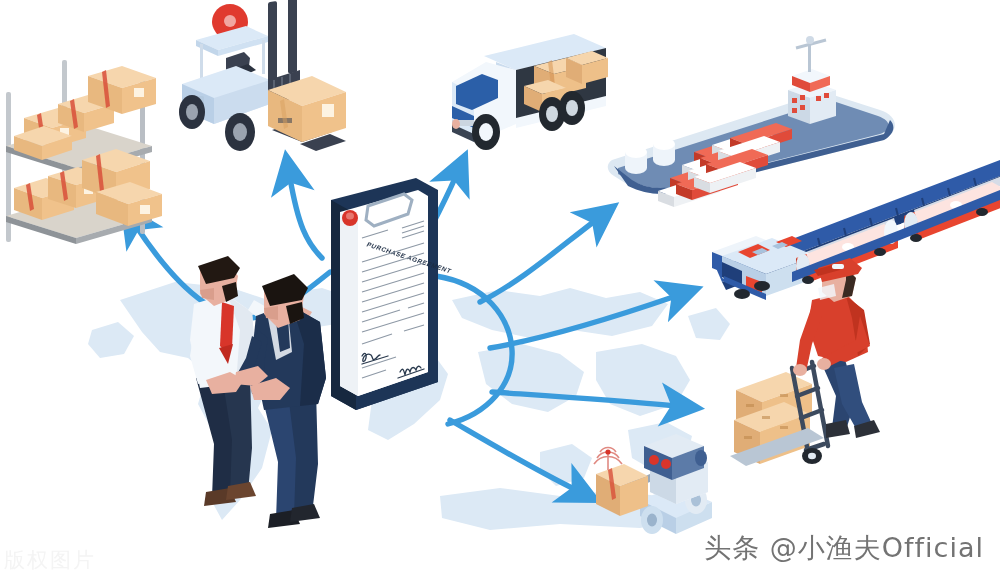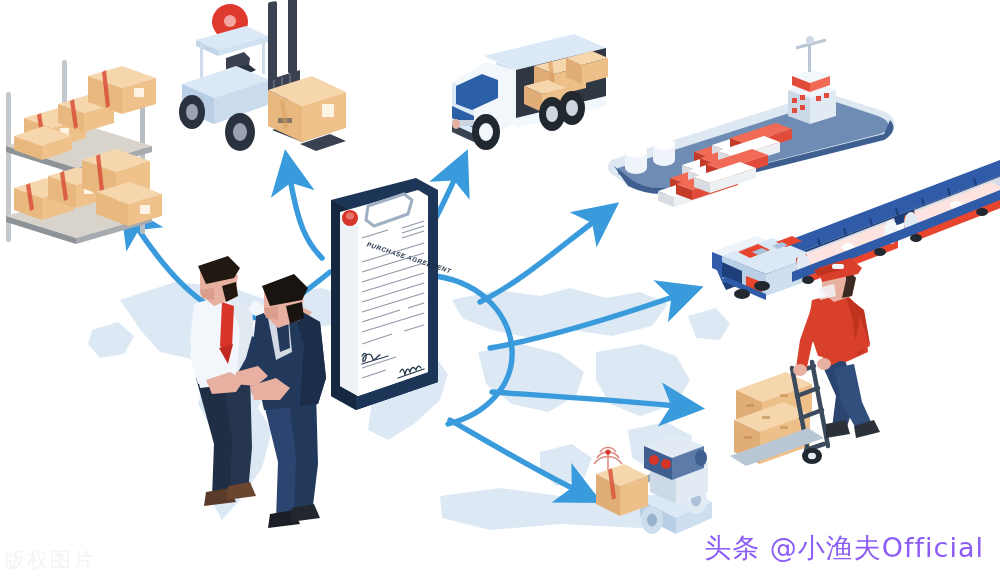--- a/index.html
+++ b/index.html
@@ -2,21 +2,21 @@
 <html><head>
 <meta charset="utf-8">
 <title>Logistics Supply Chain Illustration</title>
 <style>
   html,body{margin:0;padding:0;background:#ffffff;}
   body{width:1000px;height:580px;overflow:hidden;
        font-family:"Liberation Sans","DejaVu Sans",sans-serif;}
   #stage{position:relative;width:1000px;height:580px;background:#ffffff;}
   #stage svg.layer{position:absolute;left:0;top:0;width:1000px;height:580px;}
   .wm-right{position:absolute;right:16px;bottom:14px;font-size:27px;
-            color:#8b5cf6;letter-spacing:1px;white-space:nowrap;
+            color:#737373;letter-spacing:1px;white-space:nowrap;
             font-family:"DejaVu Sans","Liberation Sans",sans-serif;}
   .wm-left{position:absolute;left:4px;bottom:6px;font-size:21px;
            color:#f4f4f4;letter-spacing:2px;white-space:nowrap;
            font-family:"DejaVu Sans","Liberation Sans",sans-serif;}
   .doc-title{font-size:6.4px;font-weight:bold;letter-spacing:.55px;fill:#1d2d44;}
 </style>
 </head>
 <body>
 
 <div id="stage">

